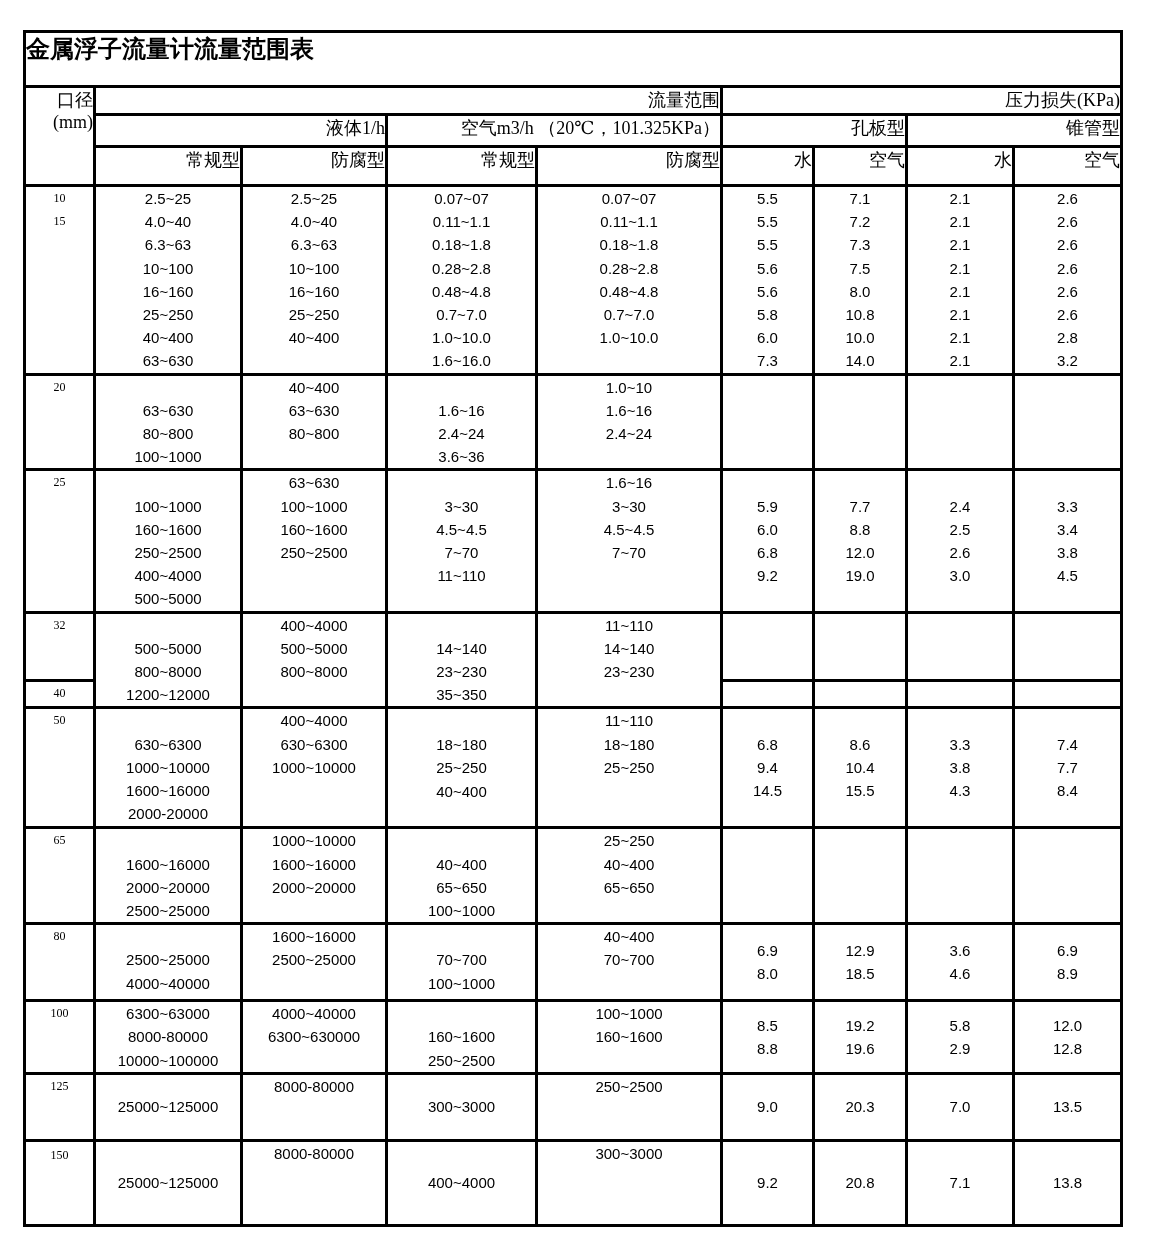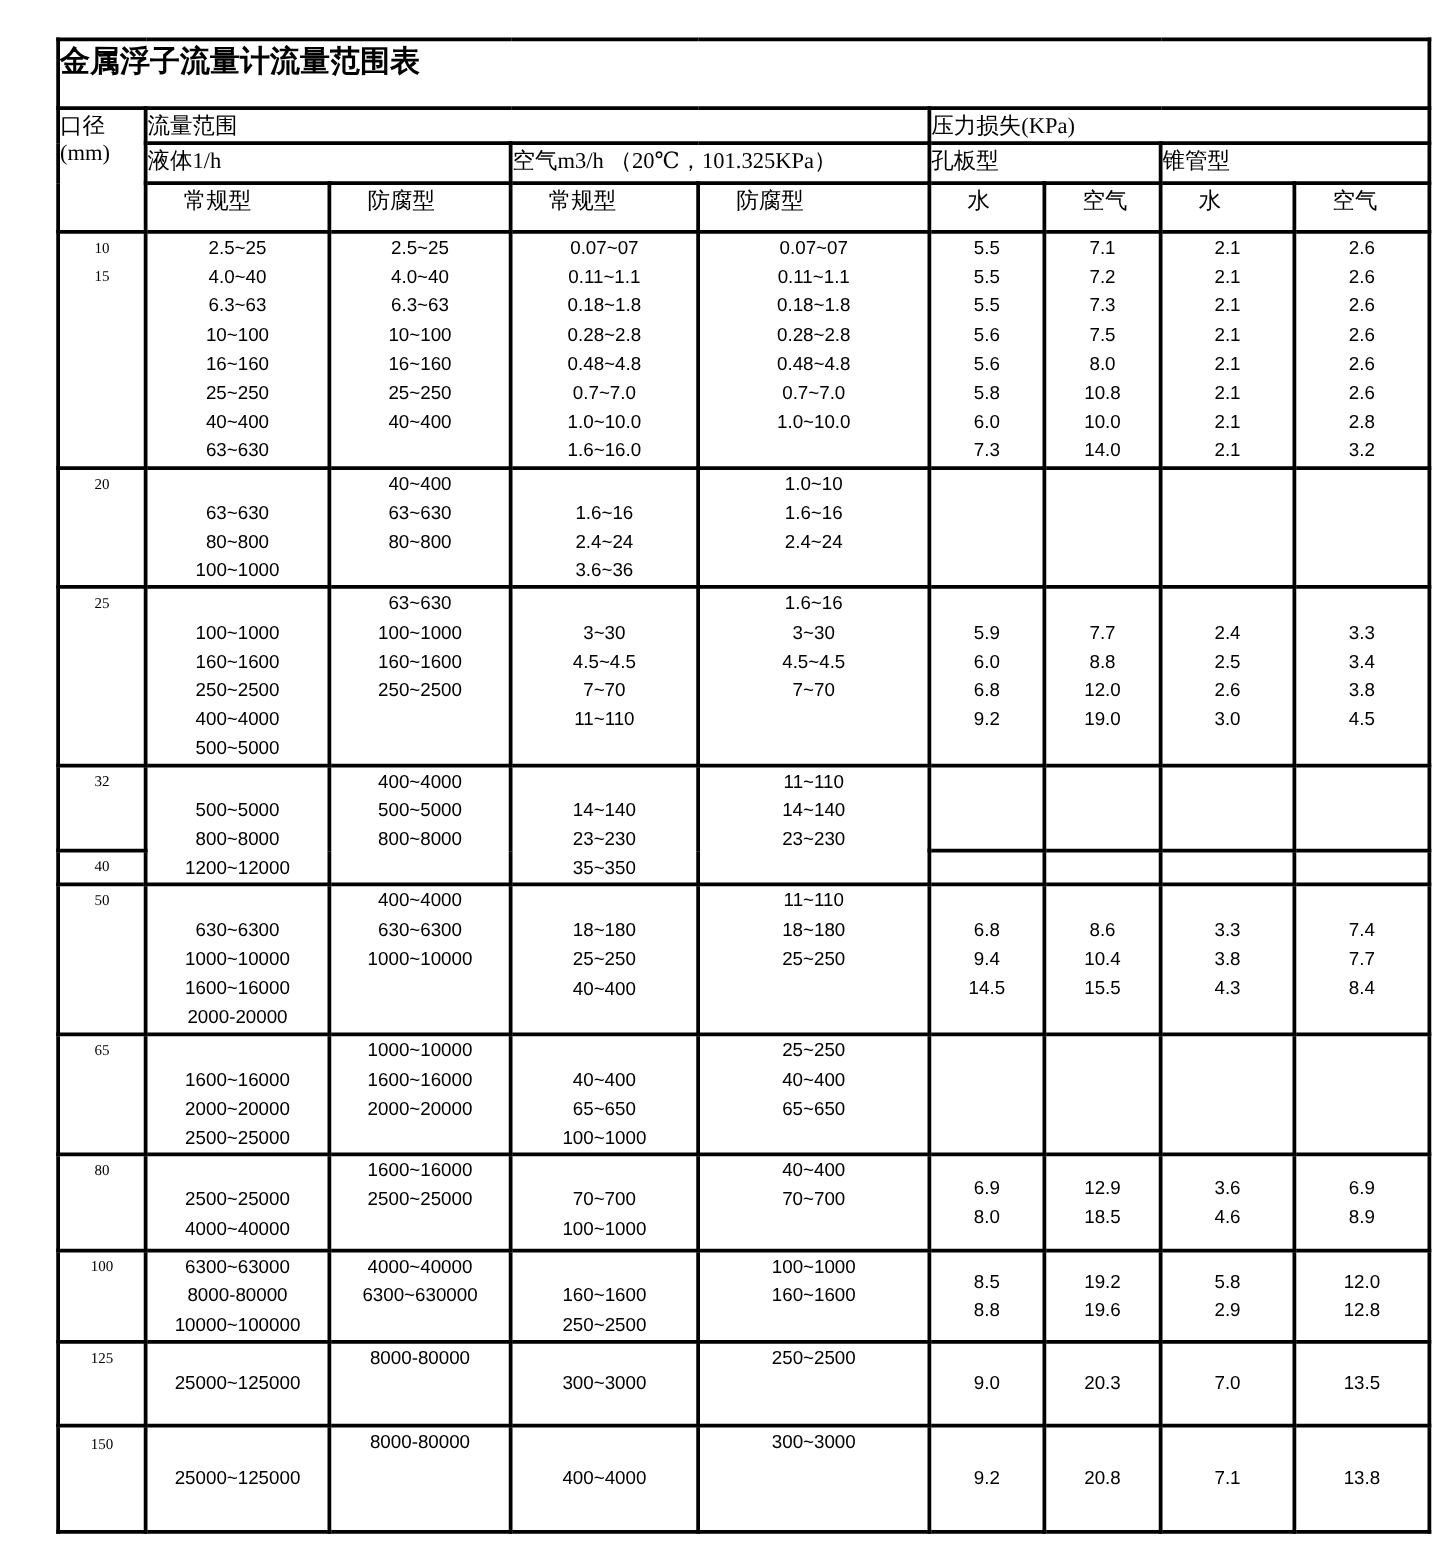--- a/index.html
+++ b/index.html
@@ -2,34 +2,34 @@
 <html><head>
 <meta charset="utf-8">
 <style>
   html,body{margin:0;padding:0;background:#ffffff;}
   .page{
     width:1163px;height:1239px;background:#ffffff;position:relative;
     font-family:"Liberation Serif","DejaVu Serif",serif;color:#000;
     overflow:hidden;
   }
   table.main{
-    position:absolute;left:45px;top:30px;
+    position:absolute;left:23px;top:30px;
     border-collapse:collapse;table-layout:fixed;width:1097px;
   }
   table.main td{
     border:3px solid #000;padding:0;vertical-align:top;
     overflow:hidden;
   }
   td.title-cell{
     height:52px;font-size:24px;font-weight:bold;
     text-align:left;padding-left:186px;vertical-align:middle;
     font-family:"Liberation Serif","DejaVu Serif",serif;
   }
   td.hdr{
-    text-align:left;vertical-align:middle;
+    text-align:right;vertical-align:middle;
     font-size:18px;font-family:"Liberation Serif","DejaVu Serif",serif;
   }
   tr.hr1 td{height:25px;}
   tr.hr2 td{height:29px;}
   tr.hr3 td{height:36px;padding-left:29px;}
   td.dia{
     text-align:center;vertical-align:middle;
     font-size:12px;font-family:"Liberation Serif","DejaVu Serif",serif;
   }
   td.dia.vtop{vertical-align:top;padding-top:2px;}

